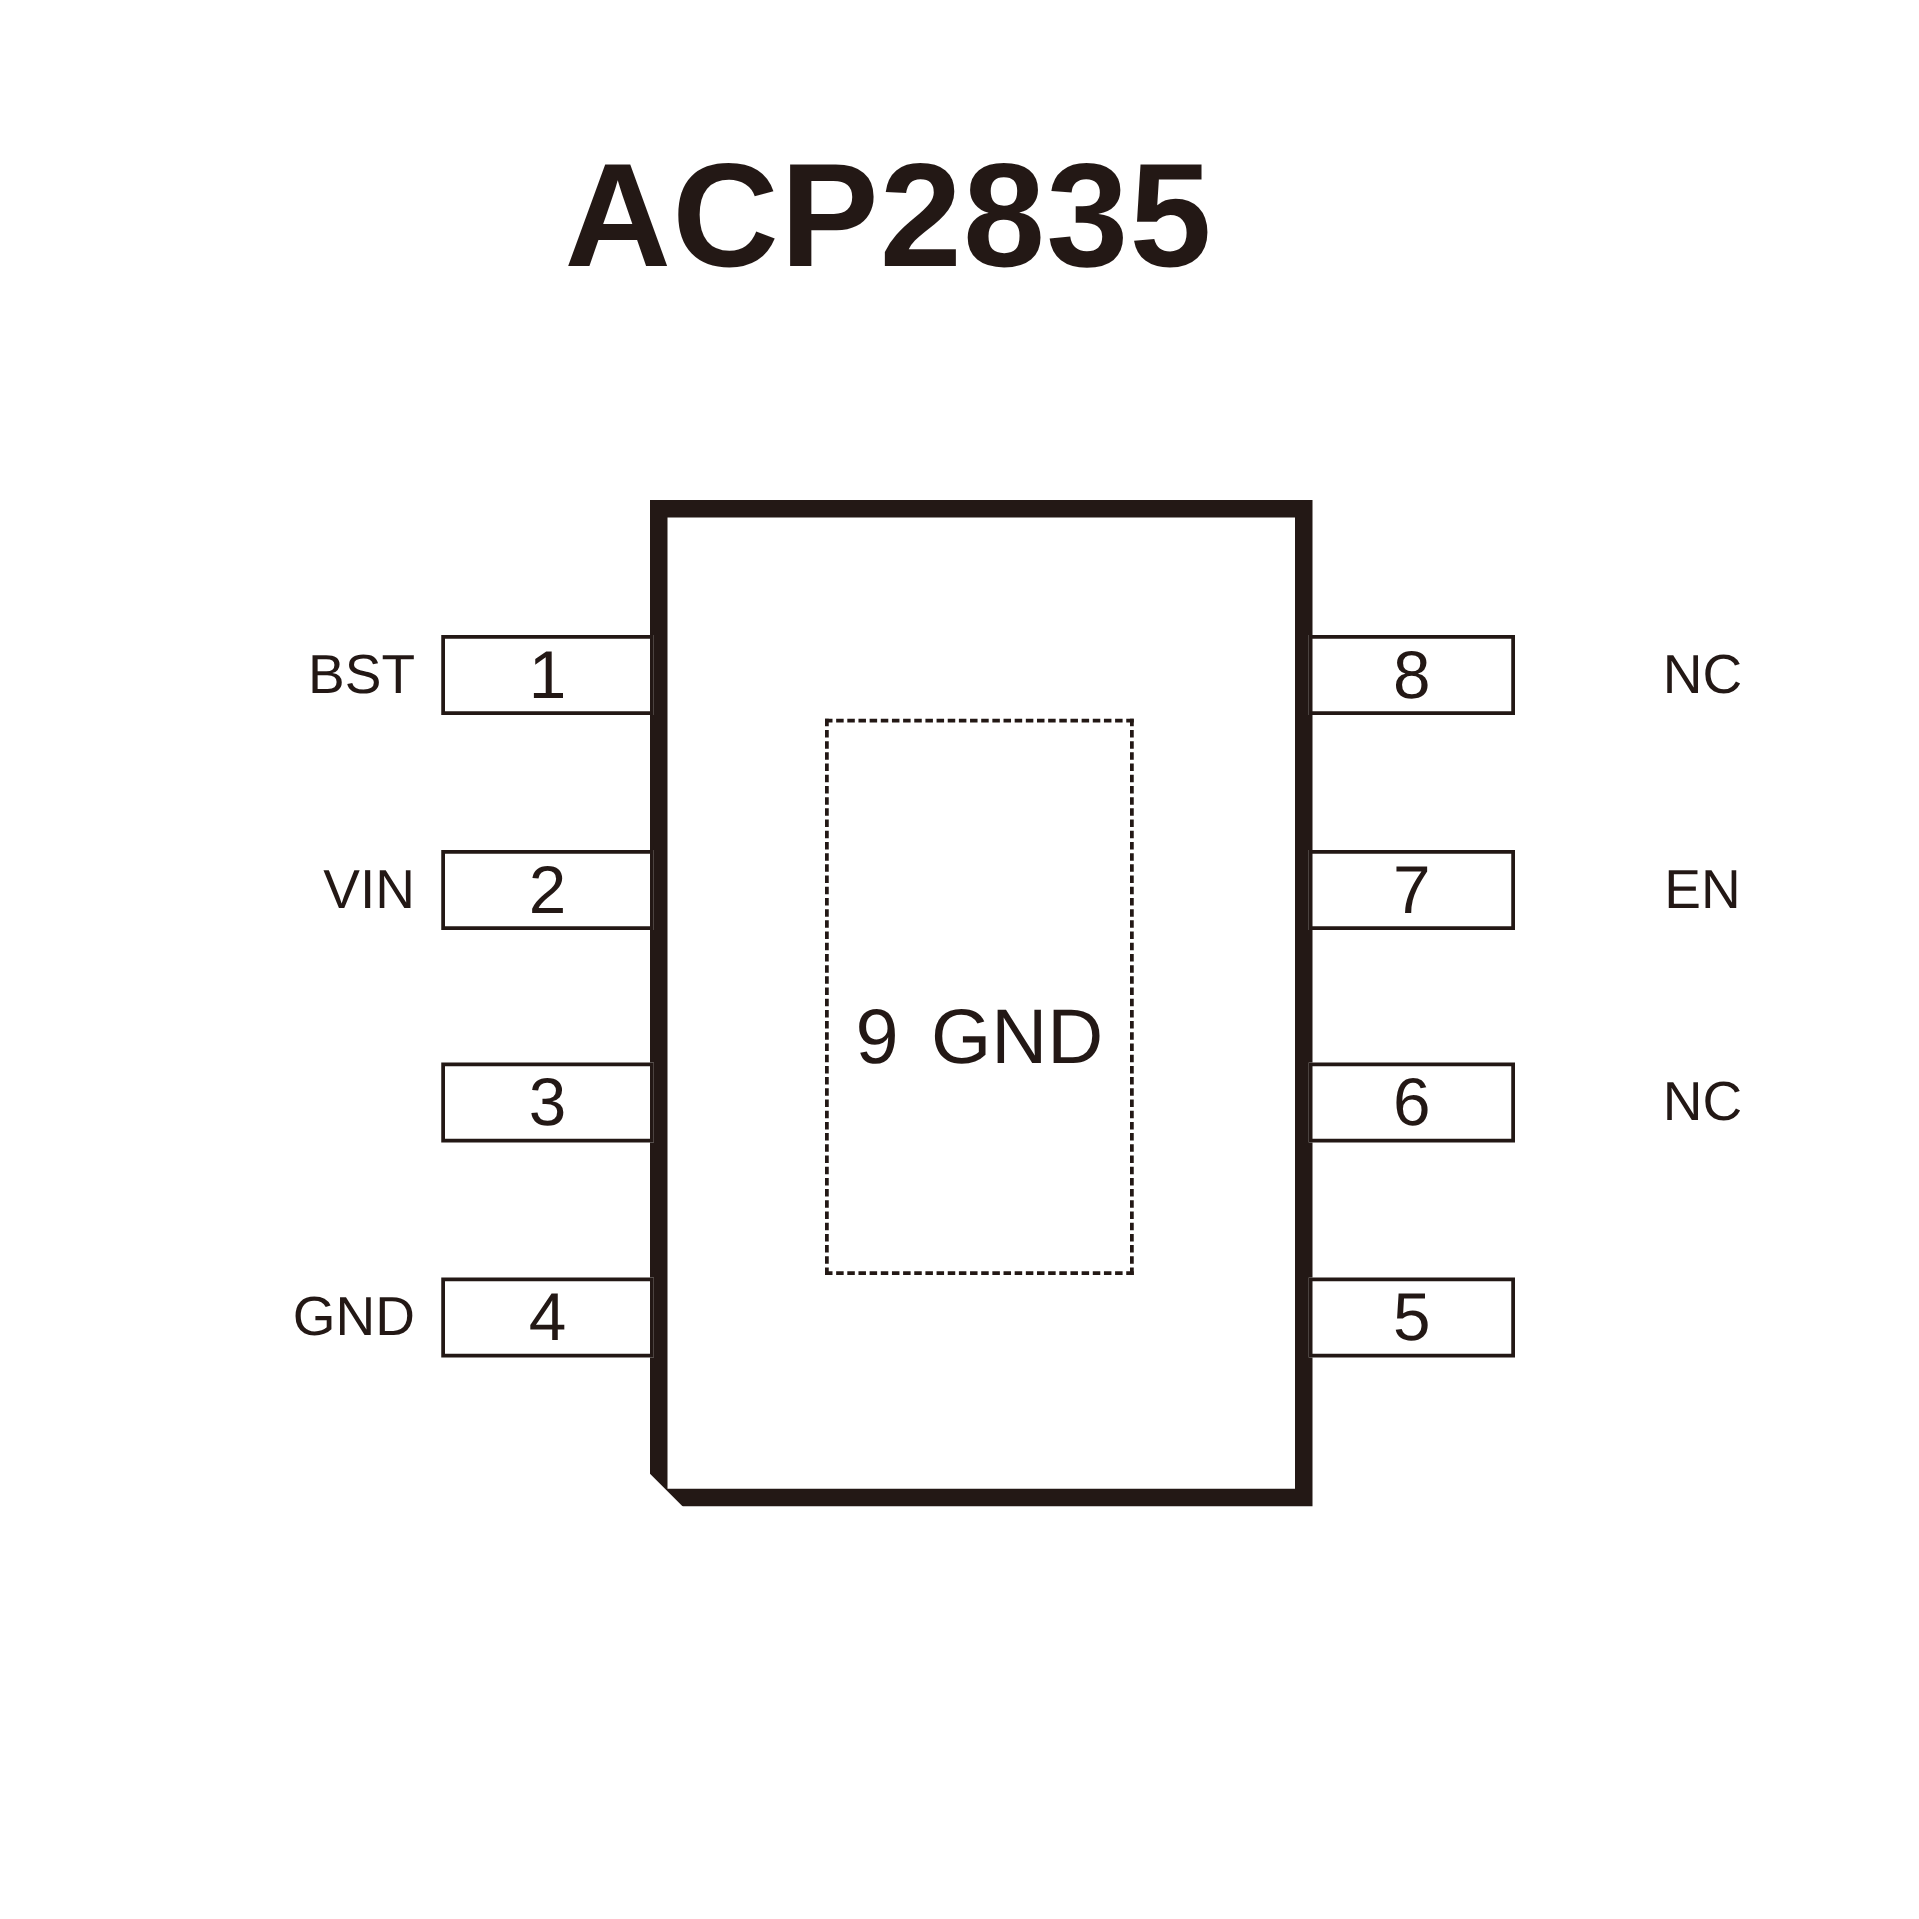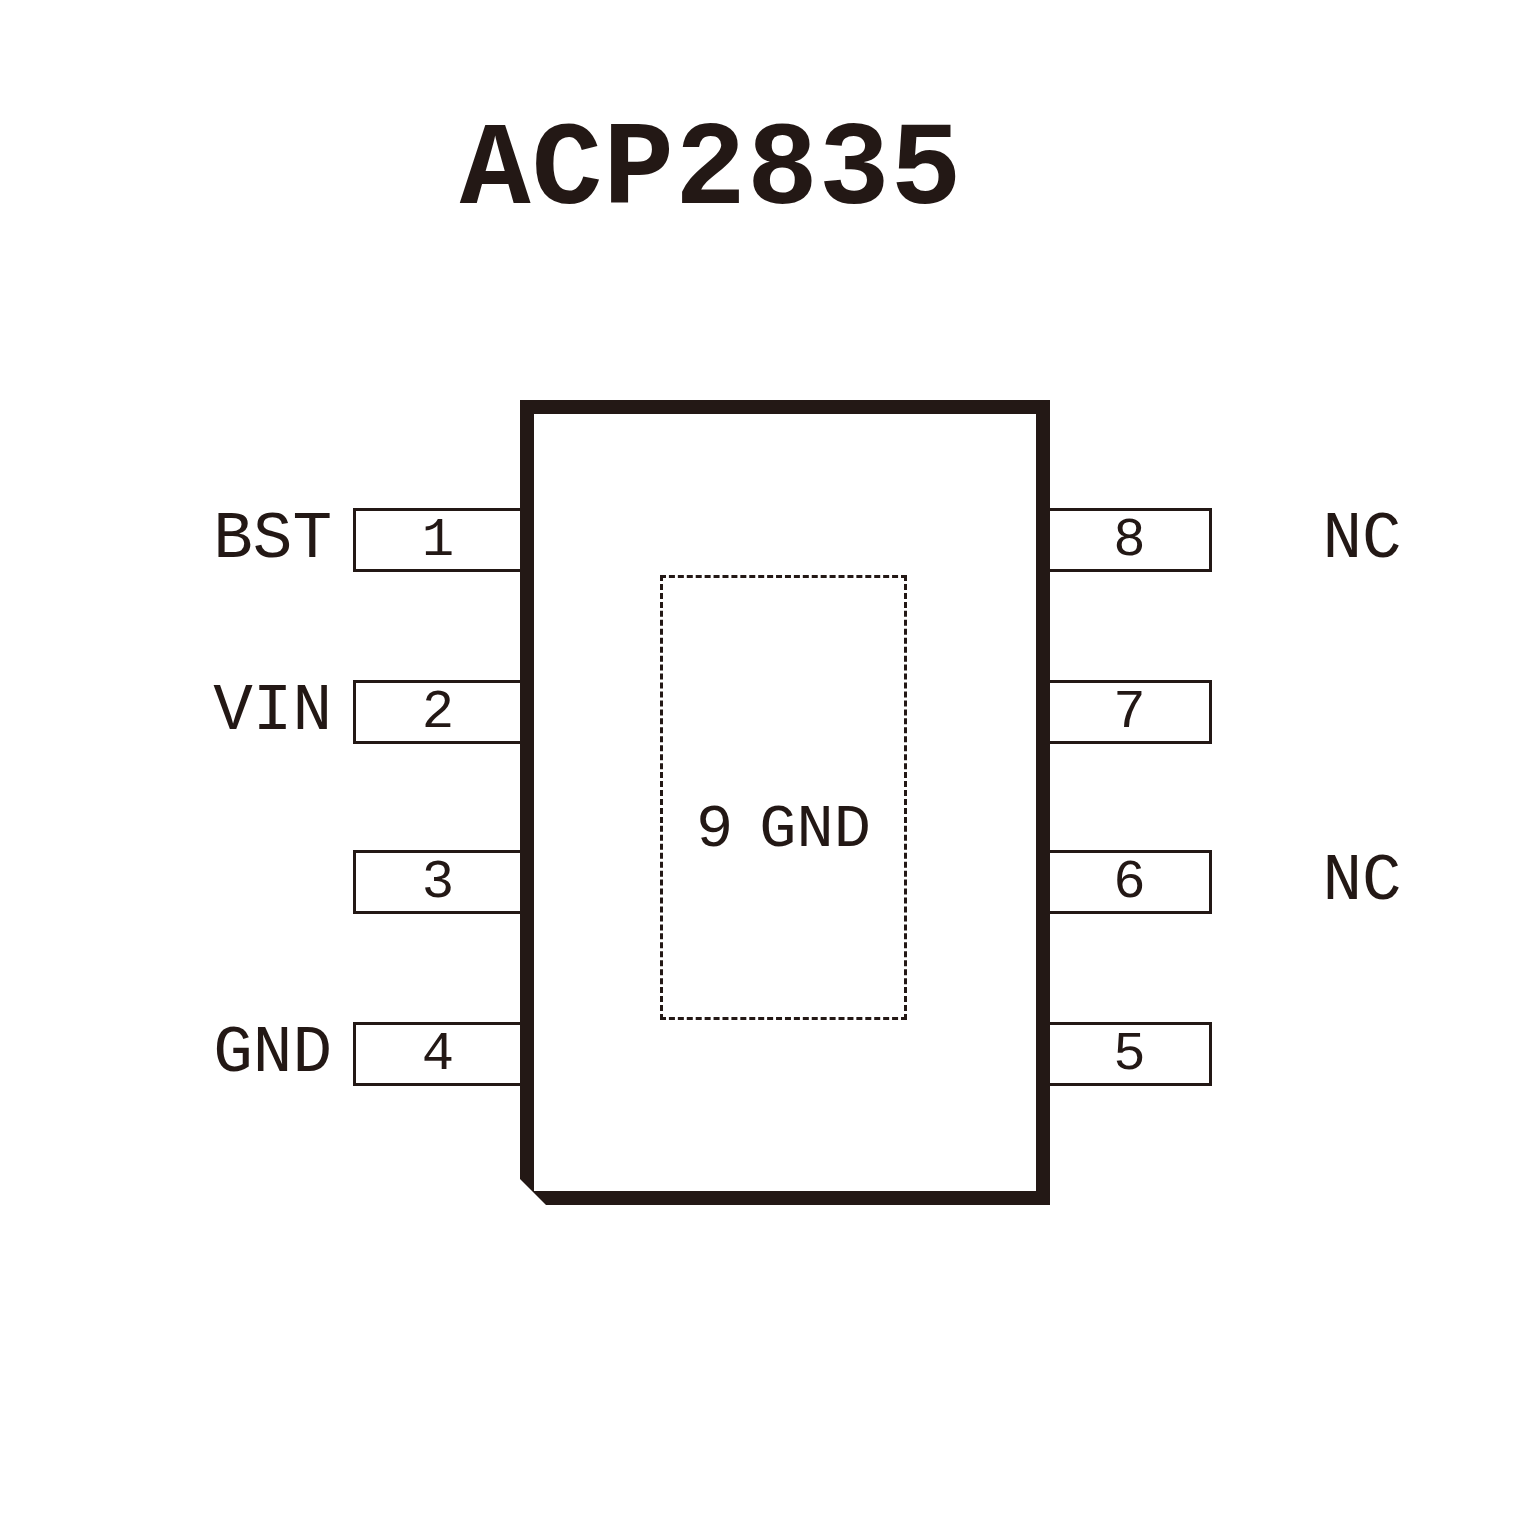--- a/index.html
+++ b/index.html
@@ -5,21 +5,21 @@
   html, body {
     margin: 0;
     padding: 0;
     background: #ffffff;
   }
   .canvas {
     position: relative;
     width: 1422px;
     height: 1535px;
     background: #ffffff;
-    font-family: Liberation Mono, monospace;
+    font-family: Liberation Sans, sans-serif;
     color: #231815;
     overflow: hidden;
   }
   .title {
     position: absolute;
     left: 0;
     right: 0;
     top: 105px;
     margin: 0;
     text-align: center;
@@ -75,21 +75,21 @@
     background: #ffffff;
     display: flex;
     align-items: center;
     justify-content: center;
     font-size: 54px;
   }
   .pin-box.left  { left: 353px; width: 170px; }
   .pin-box.right { left: 1047px; width: 165px; }
   .pin-name {
     position: absolute;
-    font-size: 66px;
+    font-size: 44px;
     line-height: 64px;
     white-space: nowrap;
   }
   .pin-name.left {
     left: 120px;
     width: 212px;
     text-align: right;
   }
   .pin-name.right {
     left: 1232px;
@@ -138,20 +138,21 @@
   </div>
 
   <div class="pin-box right row-1">
     <span>8</span>
   </div>
   <span class="pin-name right row-1">NC</span>
 
   <div class="pin-box right row-2">
     <span>7</span>
   </div>
+  <span class="pin-name right row-2">EN</span>
 
   <div class="pin-box right row-3">
     <span>6</span>
   </div>
   <span class="pin-name right row-3">NC</span>
 
   <div class="pin-box right row-4">
     <span>5</span>
   </div>
 

